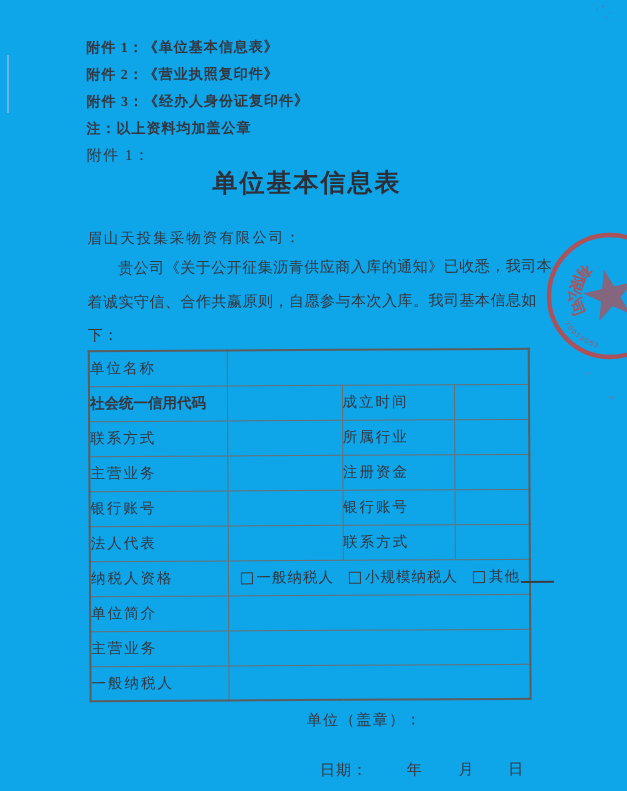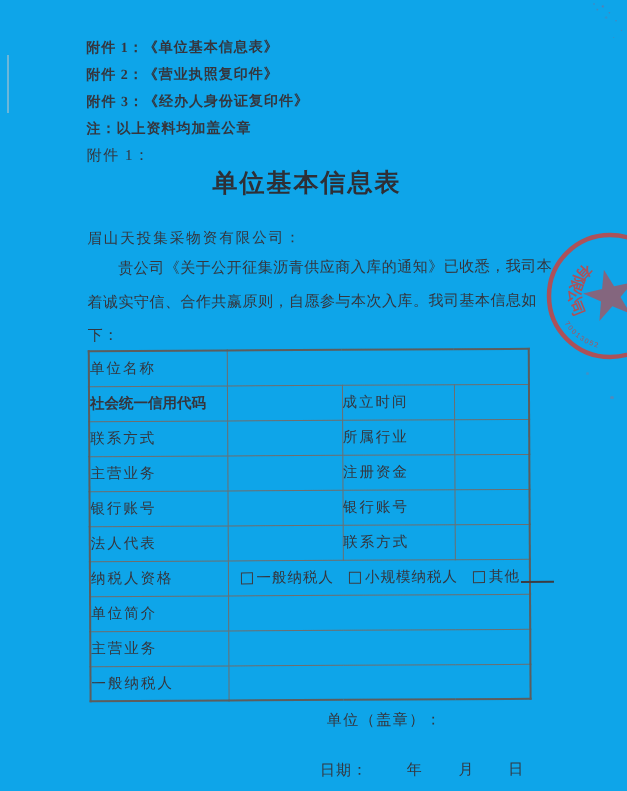--- a/index.html
+++ b/index.html
@@ -80,21 +80,21 @@
   .cbx {
     display: inline-block; width: 12px; height: 12px;
     border: 1.5px solid #3c3c42; margin-right: 4px; flex: 0 0 auto;
   }
   .cbx-line {
     display: inline-block; width: 33px; height: 13px;
     border-bottom: 2px solid #3c3c42; margin-left: 1px;
   }
 
   
-  .sig-line { position: absolute; left: 325px; top: 711px; font-size: 15px; letter-spacing: 1.5px; text-align: center; }
+  .sig-line { position: absolute; left: 305px; top: 711px; font-size: 15px; letter-spacing: 1.5px; text-align: center; }
   .date-line { position: absolute; left: 318px; top: 761px; font-size: 15px; letter-spacing: 1px; }
   .date-line .y { margin-left: 34px; }
   .date-line .m { margin-left: 31px; }
   .date-line .d { margin-left: 29px; }
 
   
   .stamp { position: absolute; left: 540px; top: 226px; width: 160px; height: 160px; }
 </style>
 </head>
 <body>

